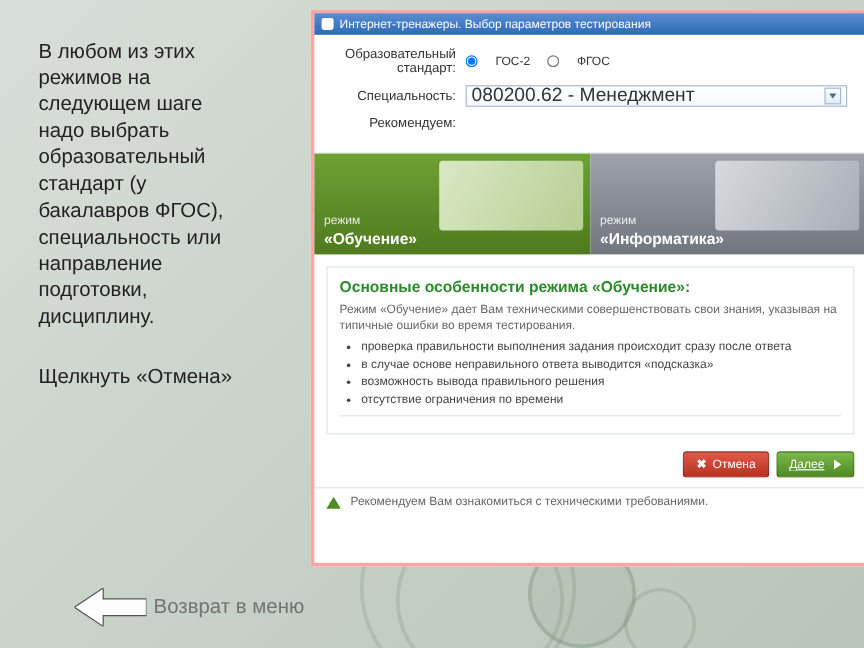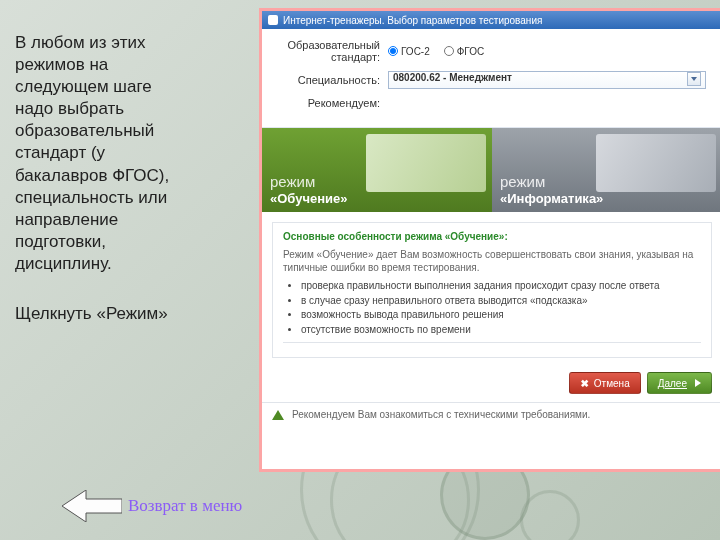--- a/index.html
+++ b/index.html
@@ -9,75 +9,75 @@
     position: relative;
     overflow: hidden;
   }
   .decor-ring { position: absolute; border: 3px solid rgba(120,140,120,0.25); border-radius: 50%; }
   .r1 { width: 140px; height: 140px; left: 330px; top: 430px; }
   .r2 { width: 180px; height: 180px; left: 300px; top: 400px; }
   .r3 { width: 90px; height: 90px; left: 440px; top: 450px; border-color: rgba(120,140,120,0.35); background: rgba(120,140,120,0.1);}
   .r4 { width: 60px; height: 60px; left: 520px; top: 490px; }
 
   .left-text {
-    position: absolute; left: 15px; top: 32px; width: 170px;
+    position: absolute; left: 32px; top: 32px; width: 170px;
     font-size: 17px; line-height: 1.3; color: #222;
   }
   .left-text .para2 { margin-top: 28px; }
 
   .arrow-back {
     position: absolute; left: 62px; top: 490px;
     display: flex; align-items: center;
   }
   .arrow-svg { width: 60px; height: 32px; }
-  .arrow-label { font-size: 17px; margin-left: 6px; color: #8b5cf6; font-family: Liberation Serif, serif; }
+  .arrow-label { font-size: 17px; margin-left: 6px; color: #737373; }
 
   .app-window {
     position: absolute; left: 214px; top: 8px; width: 466px; height: 464px;
     background: #fff; border: 3px solid #fca5a5;
     font-size: 10px; color: #333; margin-left: 45px;
   }
   .title-bar {
     background: linear-gradient(#5a8dd0, #2d6ab8);
     color: #fff; height: 18px; display: flex; align-items: center; padding: 0 6px;
     font-size: 10px;
   }
   .title-bar .icon { width: 10px; height: 10px; background: #fff; border-radius: 2px; margin-right: 5px; }
 
   .form-area { padding: 10px 16px 8px 16px; }
   .form-row { display: flex; align-items: center; margin-bottom: 8px; }
   .form-row .lbl { width: 110px; text-align: right; font-size: 11px; color: #333; padding-right: 8px; }
   .radios { display: flex; gap: 14px; font-size: 10px; }
-  .radios label { display: flex; align-items: center; gap: 3px; }
+  .radios label { display: flex; align-items: center; gap: 15px; }
   .radios input { width: 10px; height: 10px; }
   .select {
     flex: 1; height: 18px; border: 1px solid #a6b9d2;
     background: linear-gradient(#fff,#f4f8fc);
-    display: flex; align-items: flex-start; justify-content: space-between;
-    padding: 0 4px; font-size: 10px; color: #333; font-weight: bold;
+    display: flex; align-items: center; justify-content: space-between;
+    padding: 0 4px; font-size: 16px; color: #333;
   }
   .select .arrow { width: 14px; height: 14px; border: 1px solid #a6b9d2; background: linear-gradient(#fdfefe,#e2eaf3); display:flex; align-items:center; justify-content:center;}
   .select .arrow::after { content:""; border-left:3px solid transparent; border-right:3px solid transparent; border-top:4px solid #4a6a97;}
 
   .hr { height: 1px; background: #e0e6ef; margin: 2px 0 0 0; }
 
   .modes { display: flex; height: 84px; }
   .mode { flex: 1; position: relative; color: #fff; display: flex; align-items: flex-end; padding: 6px 8px; }
   .mode.learn { background: linear-gradient(#6fa133, #4f7a20); }
   .mode.self { background: linear-gradient(#9da3aa, #6f767e); }
-  .mode .mlabel-top { font-size: 15px; opacity: 0.85; position: absolute; bottom: 22px; left: 8px;}
+  .mode .mlabel-top { font-size: 10px; opacity: 0.85; position: absolute; bottom: 22px; left: 8px;}
   .mode .mlabel { font-size: 13px; font-weight: bold; }
   .mode .img-ph { position: absolute; right: 6px; top: 6px; width: 120px; height: 58px; background: rgba(255,255,255,0.25); border-radius: 3px;}
   .mode.learn .img-ph { background: linear-gradient(120deg,#d9e8c4,#b6cf93); }
   .mode.self .img-ph { background: linear-gradient(120deg,#d6d9de,#a8aeb6); }
 
   .features {
     margin: 10px; border: 1px solid #e0e4ea; padding: 8px 10px; font-size: 10px;
   }
-  .features .ftitle { color: #2b8a2b; font-weight: bold; font-size: 10px; margin-bottom: 6px; }
+  .features .ftitle { color: #2b8a2b; font-weight: bold; font-size: 13px; margin-bottom: 6px; }
   .features .intro { color: #666; margin-bottom: 6px; line-height: 1.3; }
   .features ul { list-style: disc; padding-left: 18px; color: #444; }
   .features ul li { margin-bottom: 2px; line-height: 1.25; }
   .features .foot { color: #888; margin-top: 8px; font-size: 9px; }
   .hr2 { height:1px; background:#e0e4ea; margin: 6px 0; }
 
   .btn-row {
     display: flex; justify-content: flex-end; gap: 6px; padding: 4px 10px 8px 10px;
   }
   .btn {
@@ -101,21 +101,21 @@
 </head>
 <body>
 
 <div class="decor-ring r1"></div>
 <div class="decor-ring r2"></div>
 <div class="decor-ring r3"></div>
 <div class="decor-ring r4"></div>
 
 <div class="left-text">
   <div>В любом из этих режимов на следующем шаге надо выбрать образовательный стандарт (у бакалавров ФГОС), специальность или направление подготовки, дисциплину.</div>
-  <div class="para2">Щелкнуть «Режим»</div>
+  <div class="para2">Щелкнуть «Отмена»</div>
 </div>
 
 <div class="arrow-back">
   <svg class="arrow-svg" viewBox="0 0 60 32">
     <polygon points="0,16 24,0 24,9 60,9 60,23 24,23 24,32" fill="#fdfdfd" stroke="#555" stroke-width="1"></polygon>
   </svg>
   <span class="arrow-label">Возврат в меню</span>
 </div>
 
 <div class="app-window">
@@ -159,26 +159,26 @@
     </div>
     <div class="mode self">
       <div class="img-ph"></div>
       <div class="mlabel-top">режим</div>
       <div class="mlabel">«Информатика»</div>
     </div>
   </div>
 
   <div class="features">
     <div class="ftitle">Основные особенности режима «Обучение»:</div>
-    <div class="intro">Режим «Обучение» дает Вам возможность совершенствовать свои знания, указывая на типичные ошибки во время тестирования.</div>
+    <div class="intro">Режим «Обучение» дает Вам техническими совершенствовать свои знания, указывая на типичные ошибки во время тестирования.</div>
     <ul>
       <li>проверка правильности выполнения задания происходит сразу после ответа</li>
-      <li>в случае сразу неправильного ответа выводится «подсказка»</li>
+      <li>в случае основе неправильного ответа выводится «подсказка»</li>
       <li>возможность вывода правильного решения</li>
-      <li>отсутствие возможность по времени</li>
+      <li>отсутствие ограничения по времени</li>
     </ul>
     <div class="hr2"></div>
   </div>
 
   <div class="btn-row">
     <div class="btn cancel">
       <span class="x">✖</span>
       <span>Отмена</span>
     </div>
     <div class="btn next">

